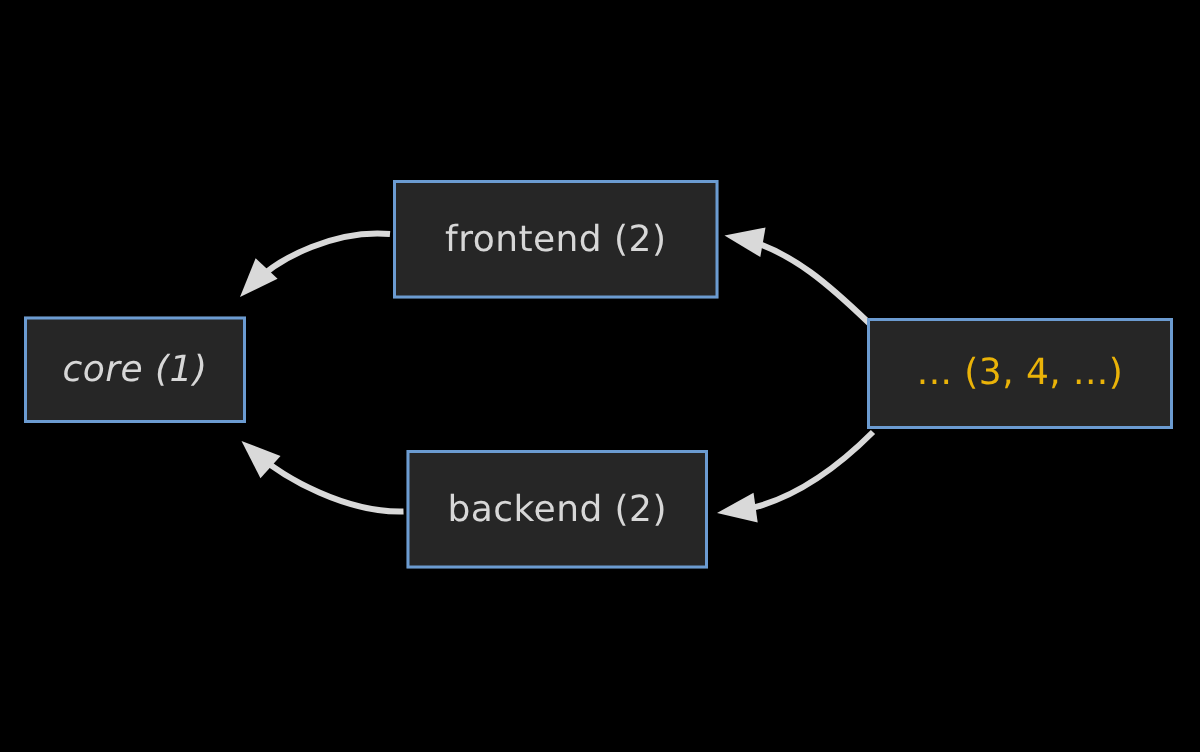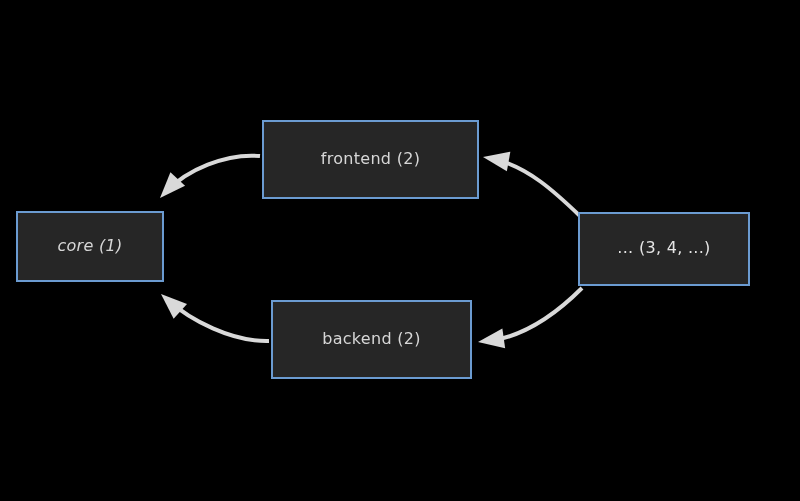--- a/index.html
+++ b/index.html
@@ -25,21 +25,21 @@
   }
   .node {
     position: absolute;
     box-sizing: border-box;
     display: flex;
     align-items: center;
     justify-content: center;
     background: #262626;
     border: 2px solid #6b9bd1;
     color: #d7d7d7;
-    font-size: 16px;
+    font-size: 24px;
     line-height: 1;
     letter-spacing: 0.3px;
     white-space: nowrap;
     z-index: 2;
   }
   .node-label {
     display: block;
     transform: translateY(-1px);
   }
 </style>
@@ -72,17 +72,17 @@
   </div>
 
   <div class="node" style="left: 262px; top: 120px; width: 217px; height: 79px; background: rgb(38, 38, 38); border-color: rgb(107, 155, 209); color: rgb(215, 215, 215);">
     <span class="node-label">frontend (2)</span>
   </div>
 
   <div class="node" style="left: 271px; top: 300px; width: 201px; height: 79px; background: rgb(38, 38, 38); border-color: rgb(107, 155, 209); color: rgb(215, 215, 215); align-items: center;">
     <span class="node-label">backend (2)</span>
   </div>
 
-  <div class="node" style="left: 578px; top: 212px; width: 172px; height: 74px; background: rgb(38, 38, 38); border-color: rgb(107, 155, 209); color: #e5e5e5;">
+  <div class="node" style="left: 578px; top: 212px; width: 204px; height: 74px; background: rgb(38, 38, 38); border-color: rgb(107, 155, 209); color: #eab308;">
     <span class="node-label">... (3, 4, ...)</span>
   </div>
 
 </div>
 
 </body></html>

